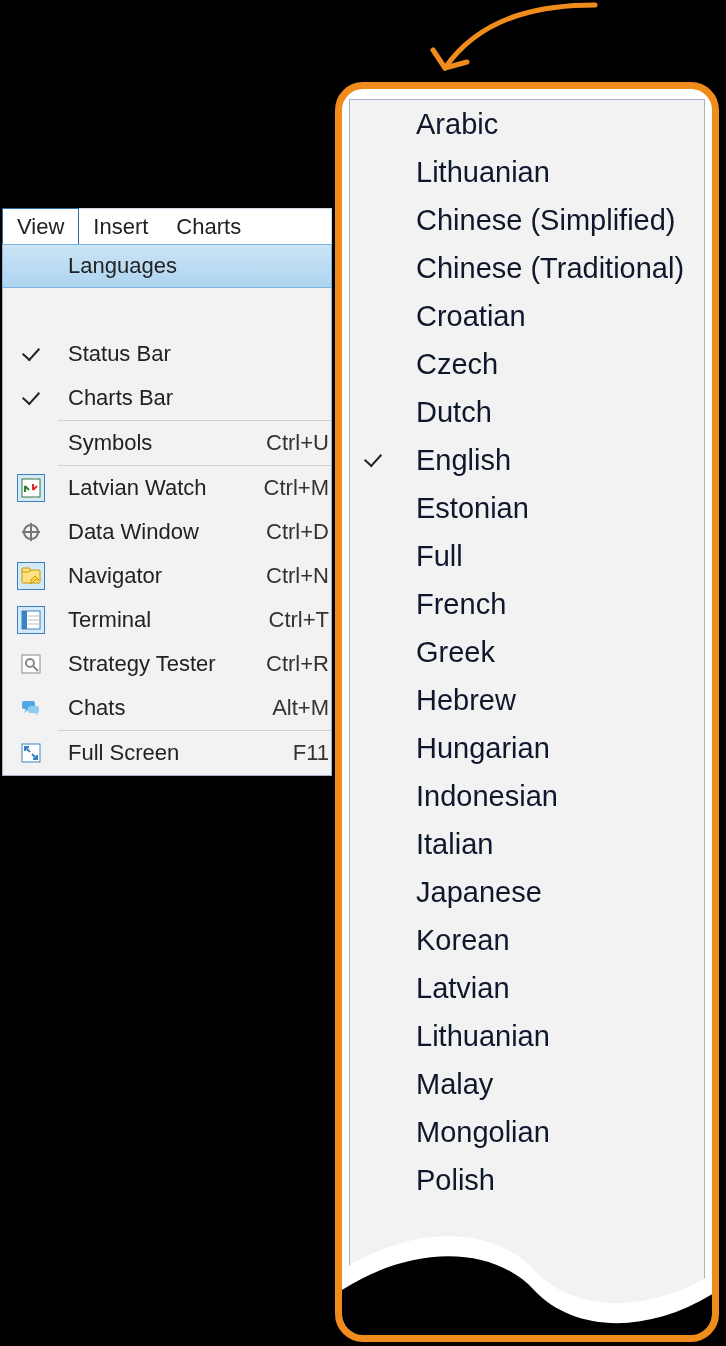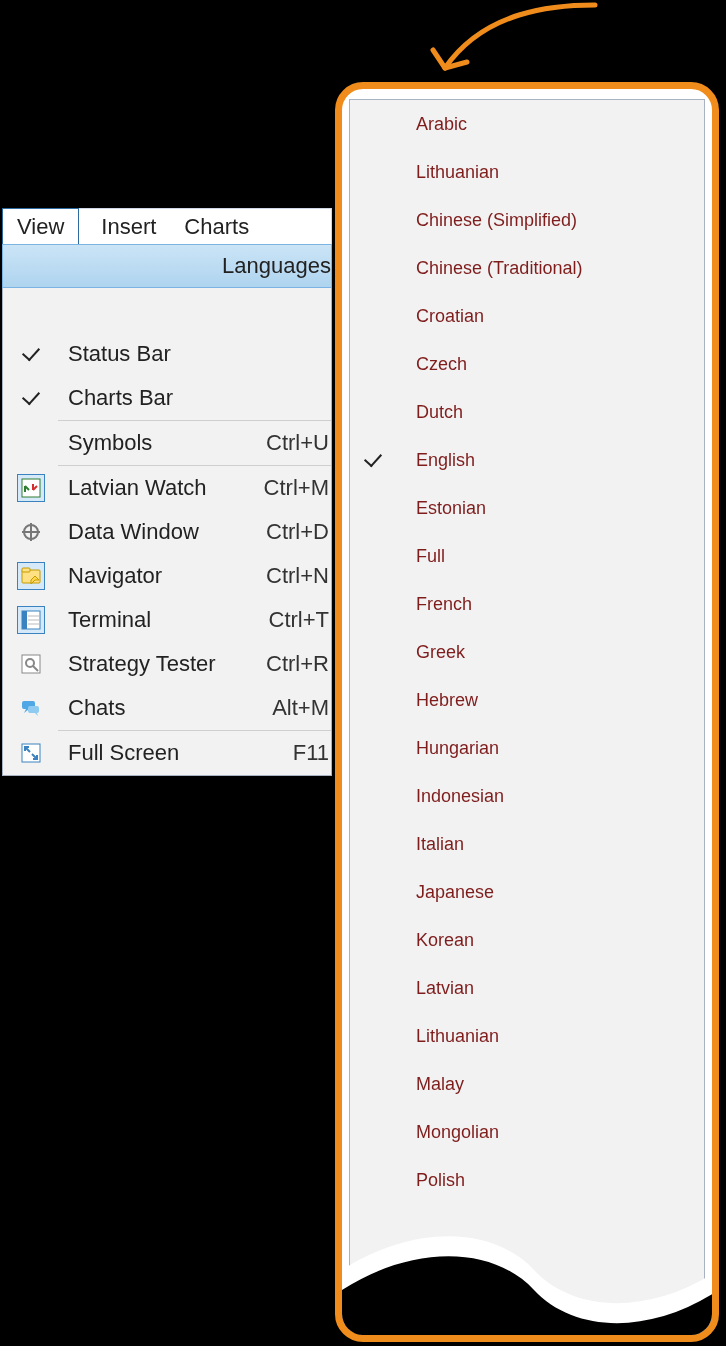--- a/index.html
+++ b/index.html
@@ -7,33 +7,33 @@
   
   .menubar{
     position:absolute;left:2px;top:208px;width:330px;height:37px;
     background:#fff;border:1px solid #cfd6e4;display:flex;align-items:stretch;
     font-size:22px;color:#222;
   }
   .menubar-item{
     display:flex;align-items:center;padding:0 14px;cursor:default;
   }
   .menubar-item.active{
-    background:#fff;border:1px solid #2c6aa0;border-bottom:none;margin:-1px 8px -1px -1px;
+    background:#fff;border:1px solid #2c6aa0;border-bottom:none;margin:-1px 0 -1px -1px;
   }
   .view-dropdown{
     position:absolute;left:2px;top:245px;width:330px;
     background:#f2f2f2;border:1px solid #a9b2c2;border-top:none;
     font-size:22px;color:#222;
   }
   .vd-row{
     display:flex;align-items:center;height:44px;position:relative;
   }
   .vd-row.selected{
     background:linear-gradient(#cbe4f6,#aed4ef);
-    border:1px solid #7bb4e3;margin:-1px;text-align:right;
+    border:1px solid #7bb4e3;margin:-1px;
   }
   .vd-gutter{
     width:55px;flex:0 0 55px;height:100%;display:flex;align-items:center;justify-content:center;
     position:relative;
   }
   .vd-sep{
     border-top:1px solid #cfcfcf;margin-left:55px;
   }
   .vd-label{
     flex:1;padding-left:10px;
@@ -64,21 +64,21 @@
     position:absolute;left:7px;right:7px;top:10px;bottom:30px;
     background:#f2f2f2;border:1px solid #a9b2c2;
   }
   .lang-gutter{
     position:absolute;left:0;top:0;bottom:0;width:46px;background:#f2f2f2;
   }
   .lang-items{
     position:absolute;left:0;right:0;top:0;bottom:0;
   }
   .lang-row{
-    height:48px;display:flex;align-items:center;font-size:18px;color:#7f1d1d;
+    height:48px;display:flex;align-items:center;font-size:29px;color:#0f172a;
   }
   .lang-check{
     width:46px;flex:0 0 46px;display:flex;align-items:center;justify-content:center;
   }
   .lang-label{
     padding-left:20px;
   }
   
   .wave{
     position:absolute;left:0;right:0;bottom:0;height:110px;pointer-events:none;

